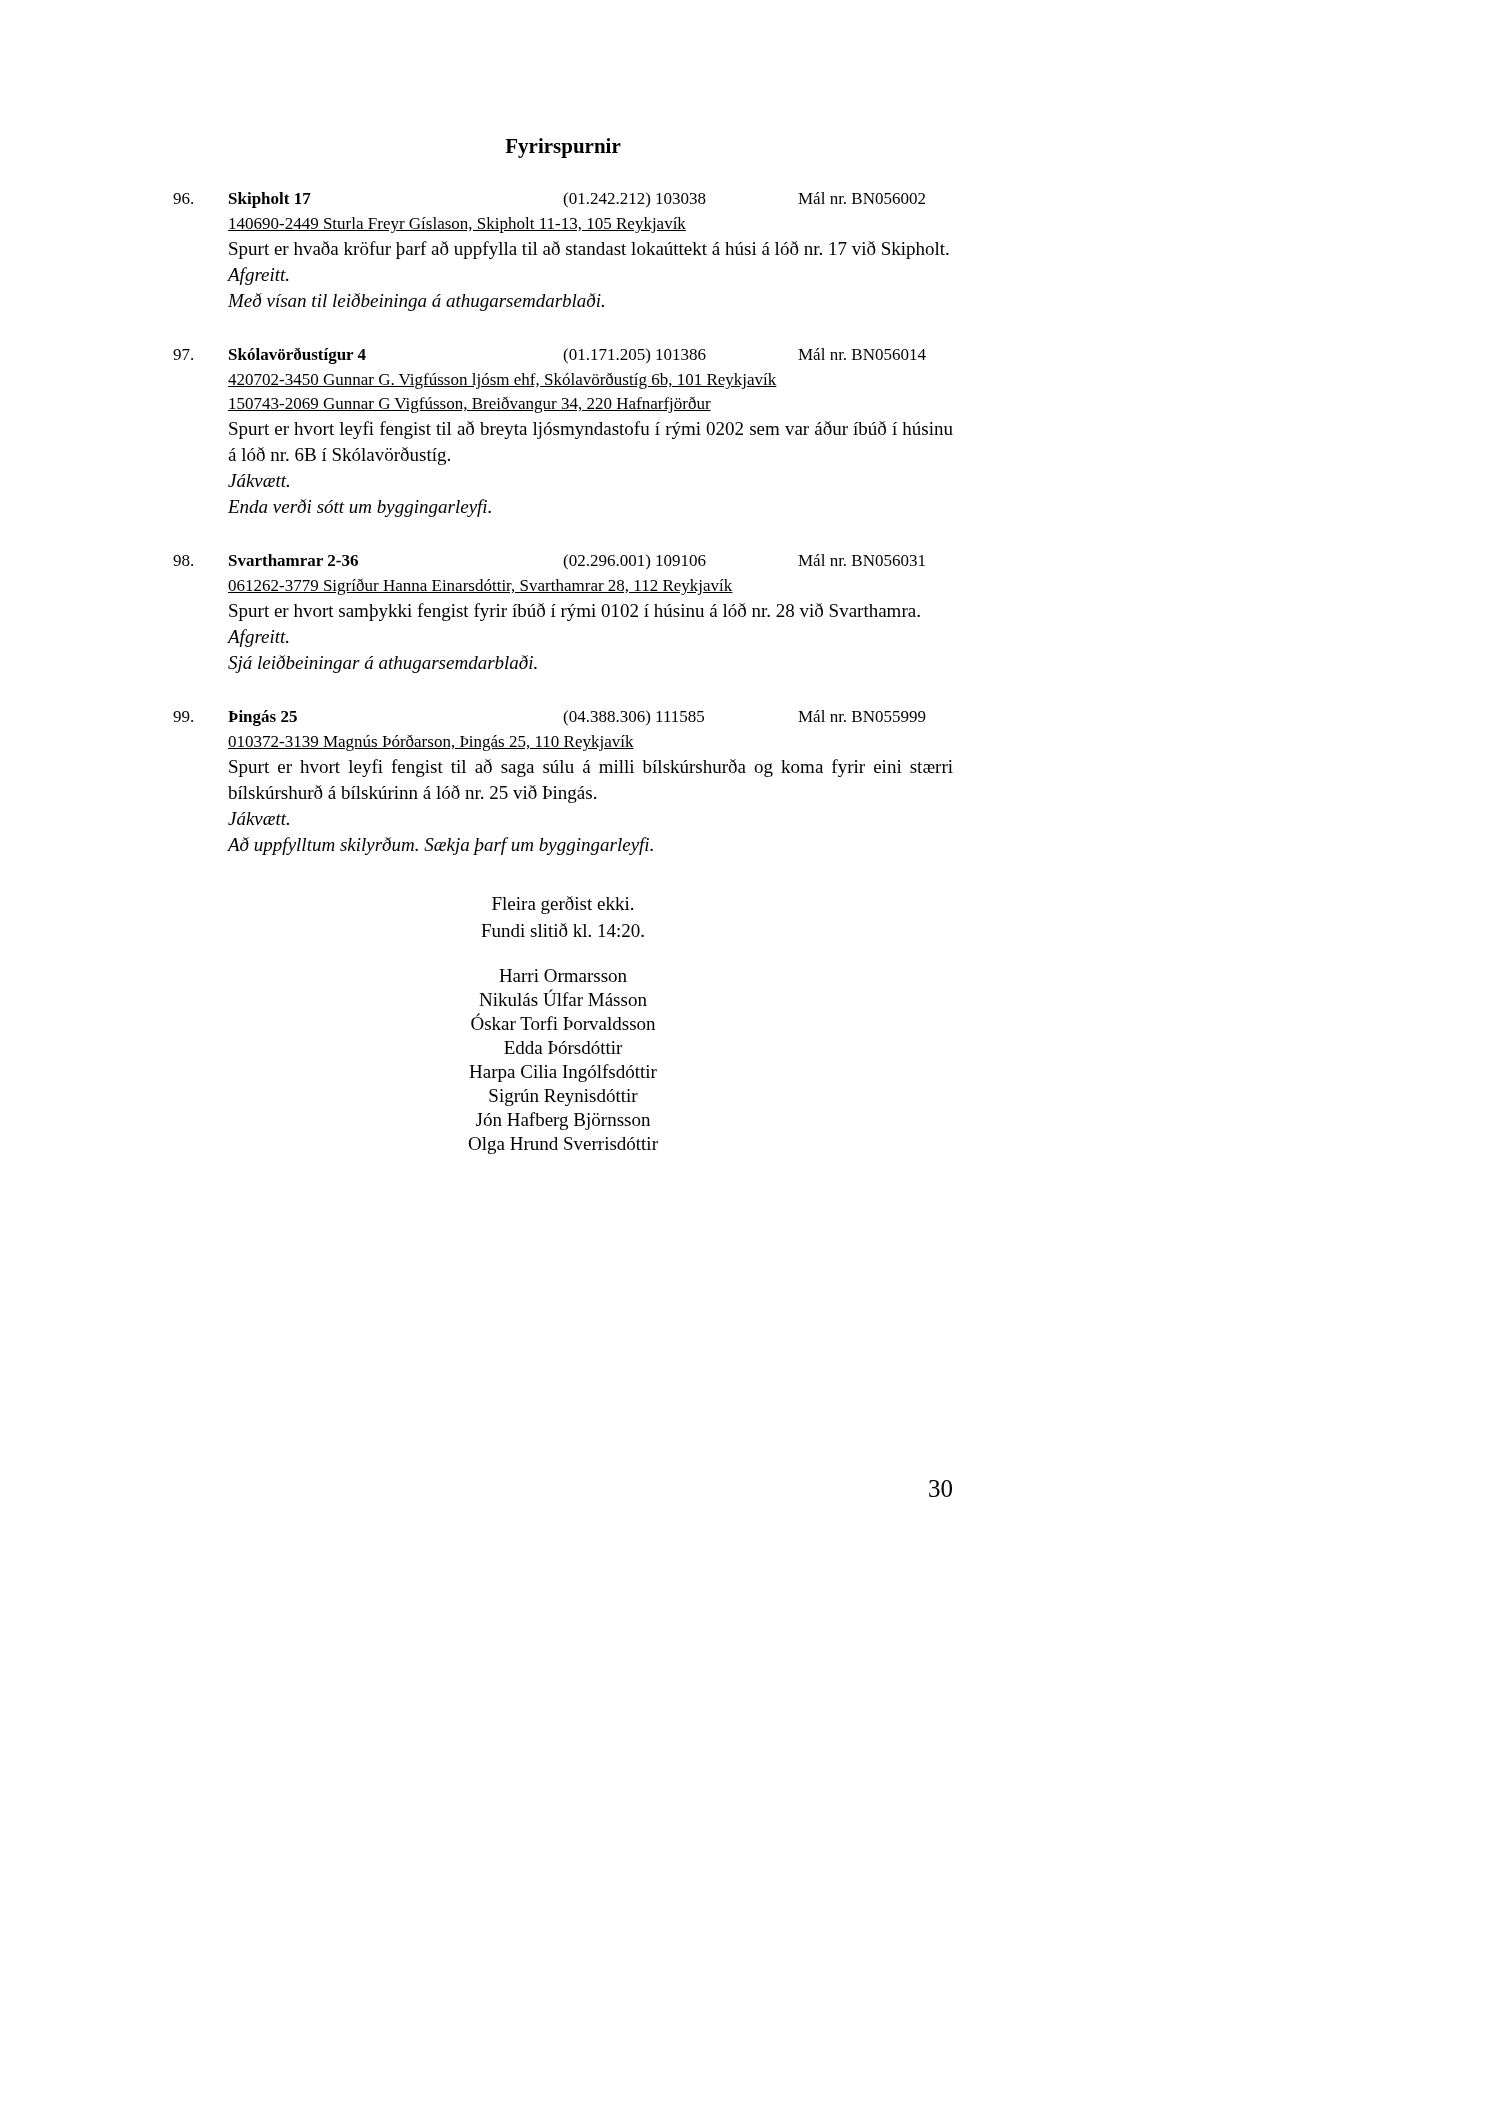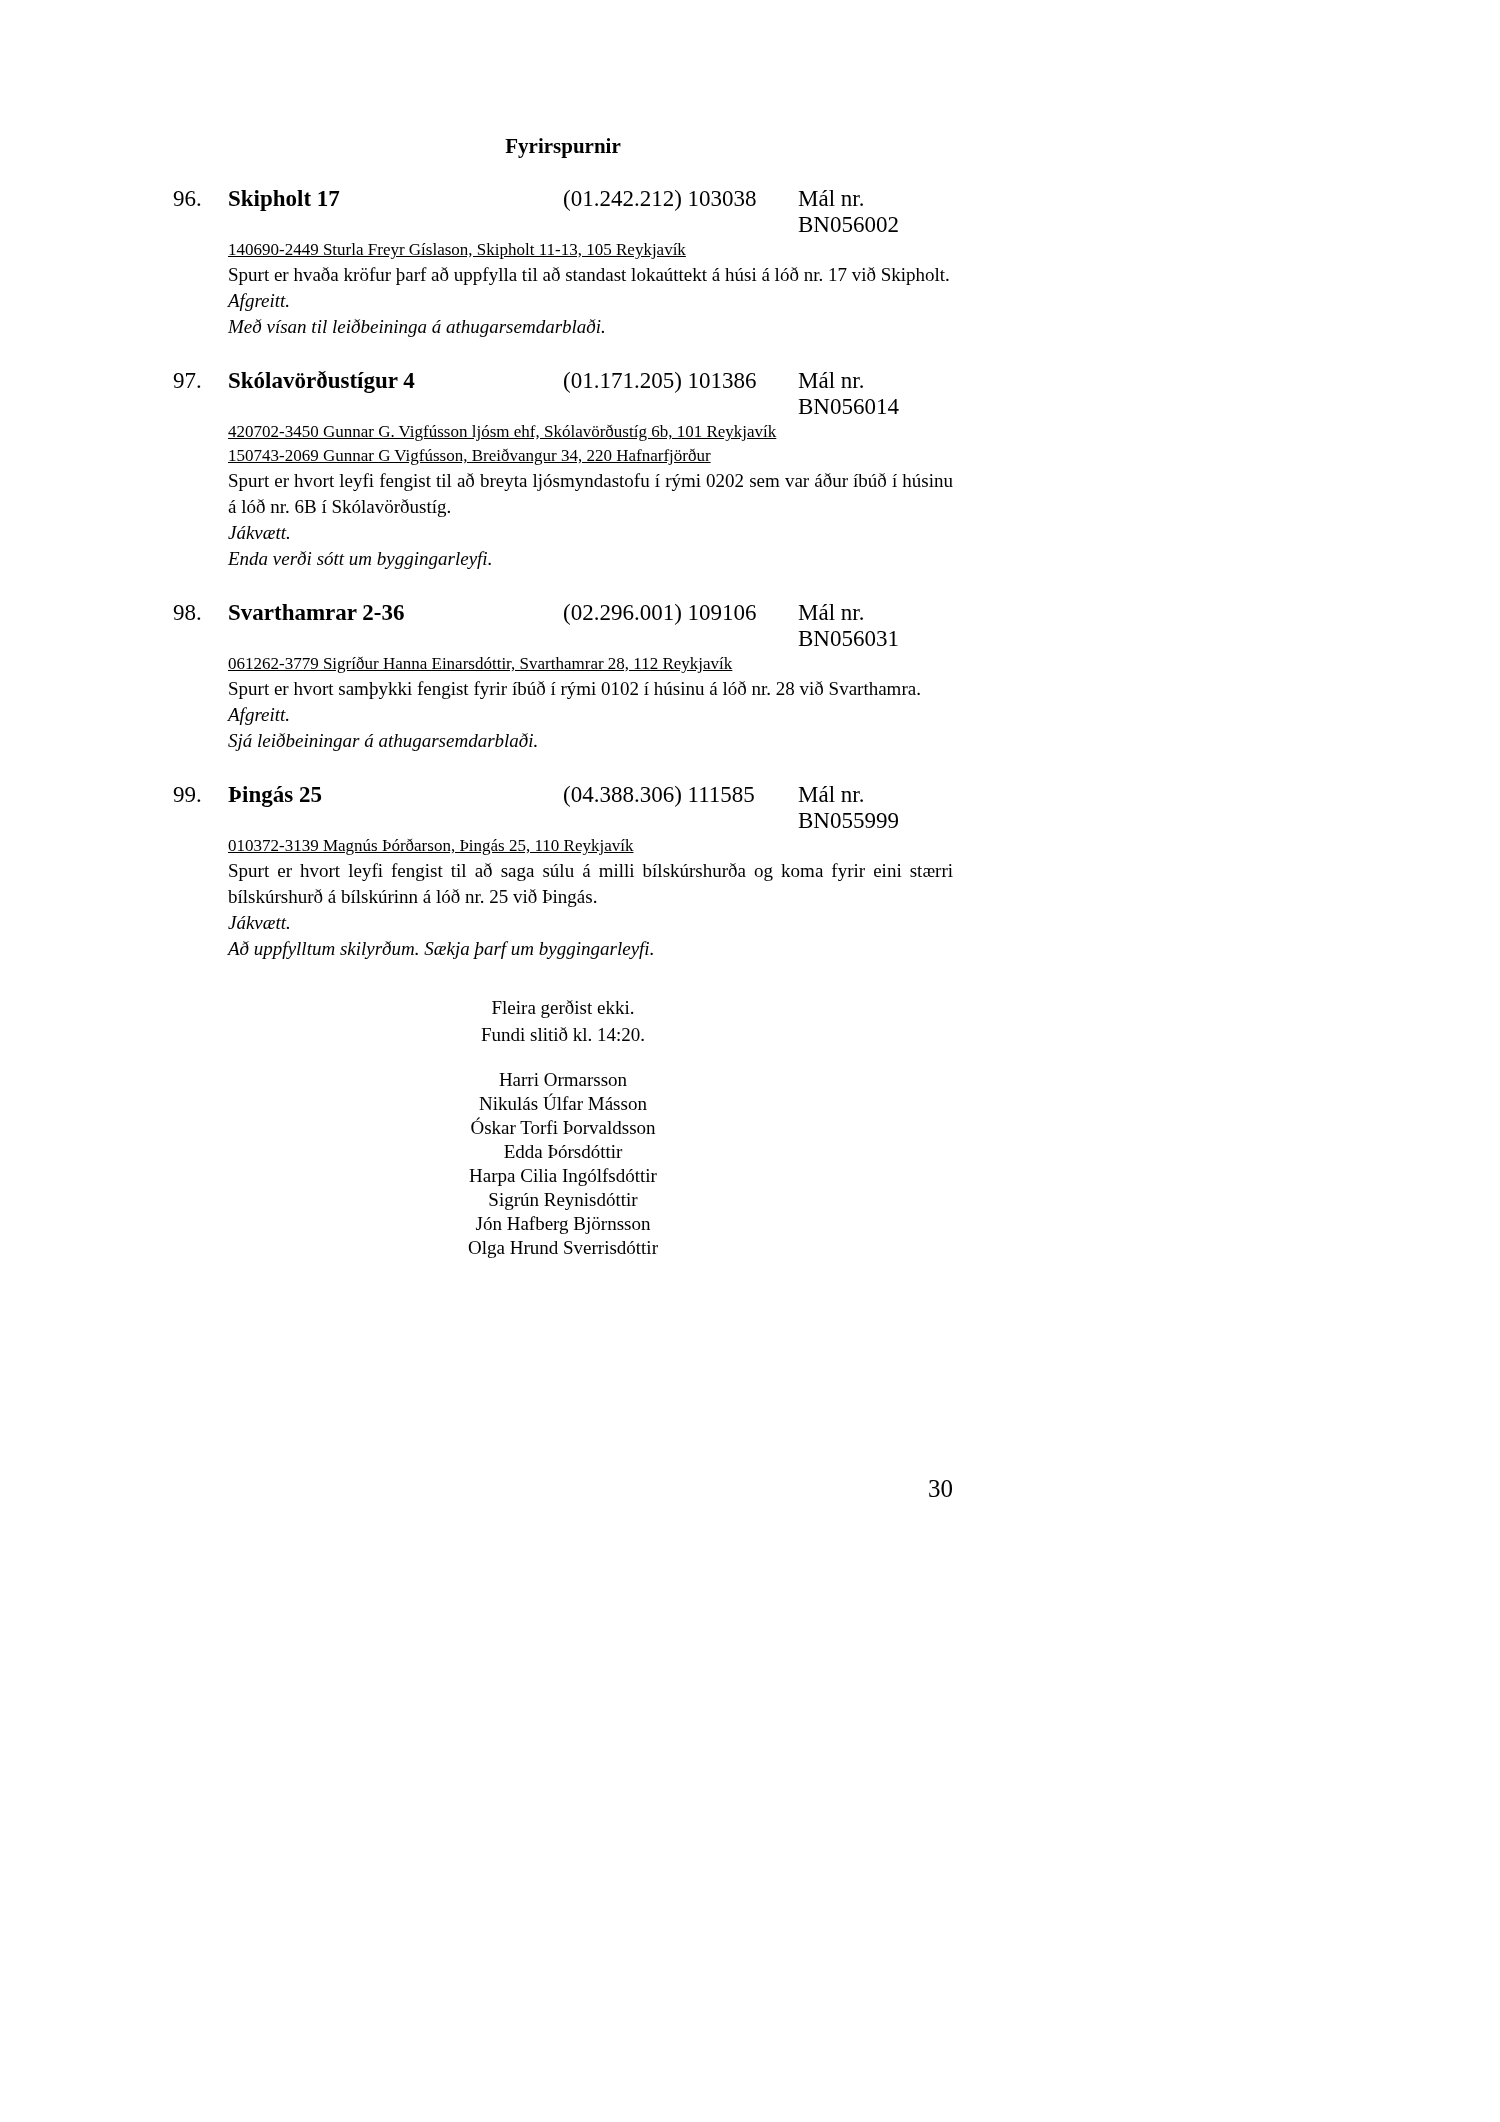--- a/index.html
+++ b/index.html
@@ -30,21 +30,21 @@
     font-size: 21px;
     font-weight: bold;
     text-align: center;
     line-height: 26px;
     margin-bottom: 27px;
   }
   .item { margin-bottom: 28px; }
   .item-header {
     display: grid;
     grid-template-columns: 55px 335px 235px 155px;
-    font-size: 23px;
+    font-size: 17px;
     line-height: 26px;
   }
   .item-number { }
   .item-title { font-weight: bold; }
   .item-code { }
   .item-case { }
   .item-parties { margin-left: 55px; }
   .party-line {
     font-size: 17px;
     line-height: 24px;

